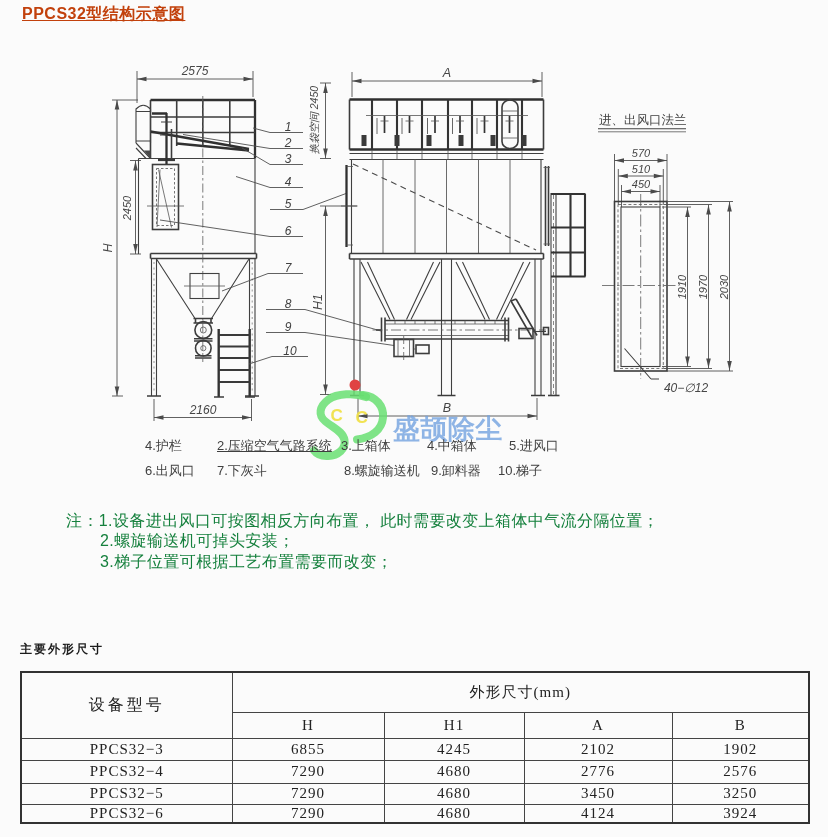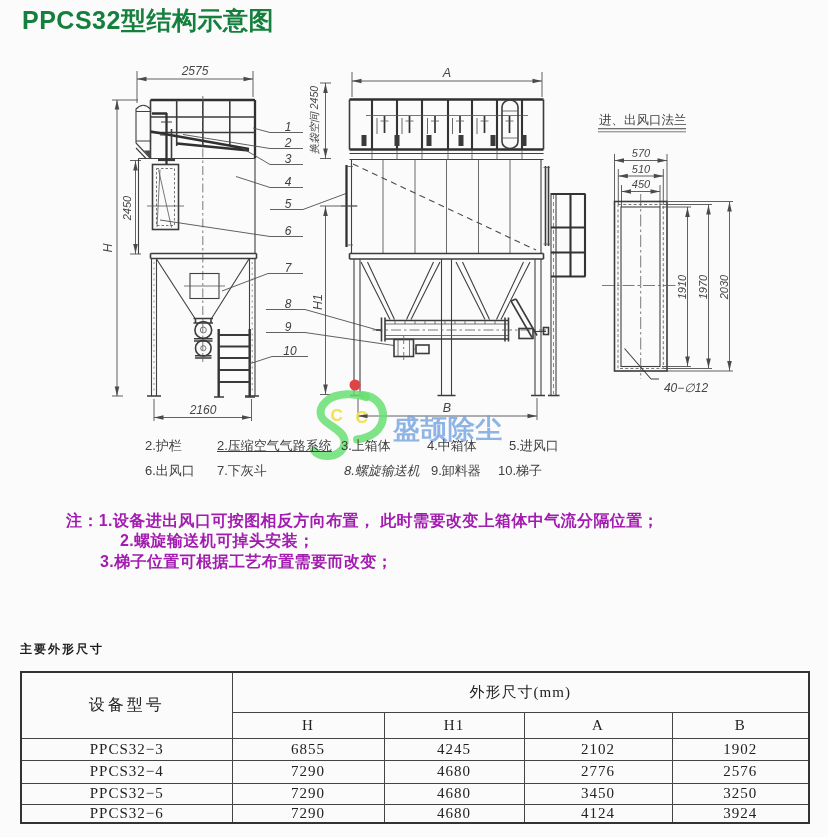--- a/index.html
+++ b/index.html
@@ -5,21 +5,21 @@
   html,body{margin:0;padding:0;background:#fbfbfb;}
   body{width:828px;height:837px;position:relative;font-family:"Liberation Sans",sans-serif;overflow:hidden;}
   .abs{position:absolute;}
   .cad{color:#4a4a4a;}
   table.spec{border-collapse:collapse;table-layout:fixed;font-family:"Liberation Serif",serif;color:#222;}
   table.spec td{border:1px solid #444;text-align:center;padding:0;font-size:15px;letter-spacing:1px;}
 </style>
 </head>
 <body>
 
-<div class="abs" style="left:22px;top:4px;font-size:25px;font-weight:bold;color:#15803d;letter-spacing:0.5px;">PPCS32型结构示意图</div>
+<div class="abs" style="left:22px;top:4px;font-size:16px;font-weight:bold;color:#c2410c;letter-spacing:0.5px;text-decoration:underline;">PPCS32型结构示意图</div>
 
 <svg class="abs" style="left:0;top:0;" width="828" height="600" viewBox="0 0 828 600">
 <defs>
   <path id="ar" d="M0,0 L-9.5,2.3 L-9.5,-2.3 Z" fill="#4a4a4a"></path>
 </defs>
 <style>
   .t{stroke:#404040;stroke-width:1.1;fill:none}
   .t8{stroke:#555;stroke-width:0.8;fill:none}
   .m{stroke:#3c3c3c;stroke-width:1.6;fill:none}
   .b{stroke:#303030;stroke-width:2.3;fill:none}
@@ -352,38 +352,38 @@
 <circle cx="355" cy="385" r="5.5" fill="#e04343"></circle>
 
 <text x="330.5" y="421" style="font:bold 17px 'Liberation Sans',sans-serif;fill:rgba(240,224,73,0.95)">C</text>
 <text x="355.5" y="423" style="font:bold 17px 'Liberation Sans',sans-serif;fill:rgba(240,224,73,0.95)">C</text>
 
 <text x="393" y="438" style="font:bold 27px 'Liberation Sans',sans-serif;fill:rgba(115,162,224,0.8);letter-spacing:0.4px;">盛颉除尘</text>
 </g>
 </svg>
 
 <div class="abs cad" style="top:437px;left:0;width:828px;font-size:13px;color:#3f3f3f;">
-  <span class="abs" style="left:145px;">2.护栏</span>
+  <span class="abs" style="left:145px;">4.护栏</span>
   <span class="abs" style="left:217px;text-decoration:underline;">2.压缩空气气路系统</span>
   <span class="abs" style="left:341px;">3.上箱体</span>
   <span class="abs" style="left:427px;">4.中箱体</span>
   <span class="abs" style="left:509px;">5.进风口</span>
 </div>
 
 <div class="abs cad" style="top:462px;left:0;width:828px;font-size:13px;color:#3f3f3f;">
   <span class="abs" style="left:145px;">6.出风口</span>
   <span class="abs" style="left:217px;">7.下灰斗</span>
-  <span class="abs" style="left:344px;font-style:italic;">8.螺旋输送机</span>
+  <span class="abs" style="left:344px;">8.螺旋输送机</span>
   <span class="abs" style="left:431px;">9.卸料器</span>
   <span class="abs" style="left:498px;">10.梯子</span>
 </div>
 
-<div class="abs" style="top:511px;left:66px;font-size:16px;color:#a21caf;line-height:20.3px;letter-spacing:0.4px;white-space:nowrap;font-weight:bold;">
+<div class="abs" style="top:511px;left:66px;font-size:16px;color:#15803d;line-height:20.3px;letter-spacing:0.4px;white-space:nowrap;">
   <div>注：1.设备进出风口可按图相反方向布置， 此时需要改变上箱体中气流分隔位置；</div>
-  <div style="margin-left:54px;">2.螺旋输送机可掉头安装；</div>
+  <div style="margin-left:34px;">2.螺旋输送机可掉头安装；</div>
   <div style="margin-left:34px;">3.梯子位置可根据工艺布置需要而改变；</div>
 </div>
 
 <div class="abs" style="left:20px;top:641px;font-size:12px;font-weight:bold;color:#1c1c1c;letter-spacing:2px;">主要外形尺寸</div>
 
 <table class="spec abs" style="left:20px;top:671px;width:788px;border:2px solid #333;">
   <colgroup>
       <col style="width:211px">
       <col style="width:152px">
       <col style="width:140px">

